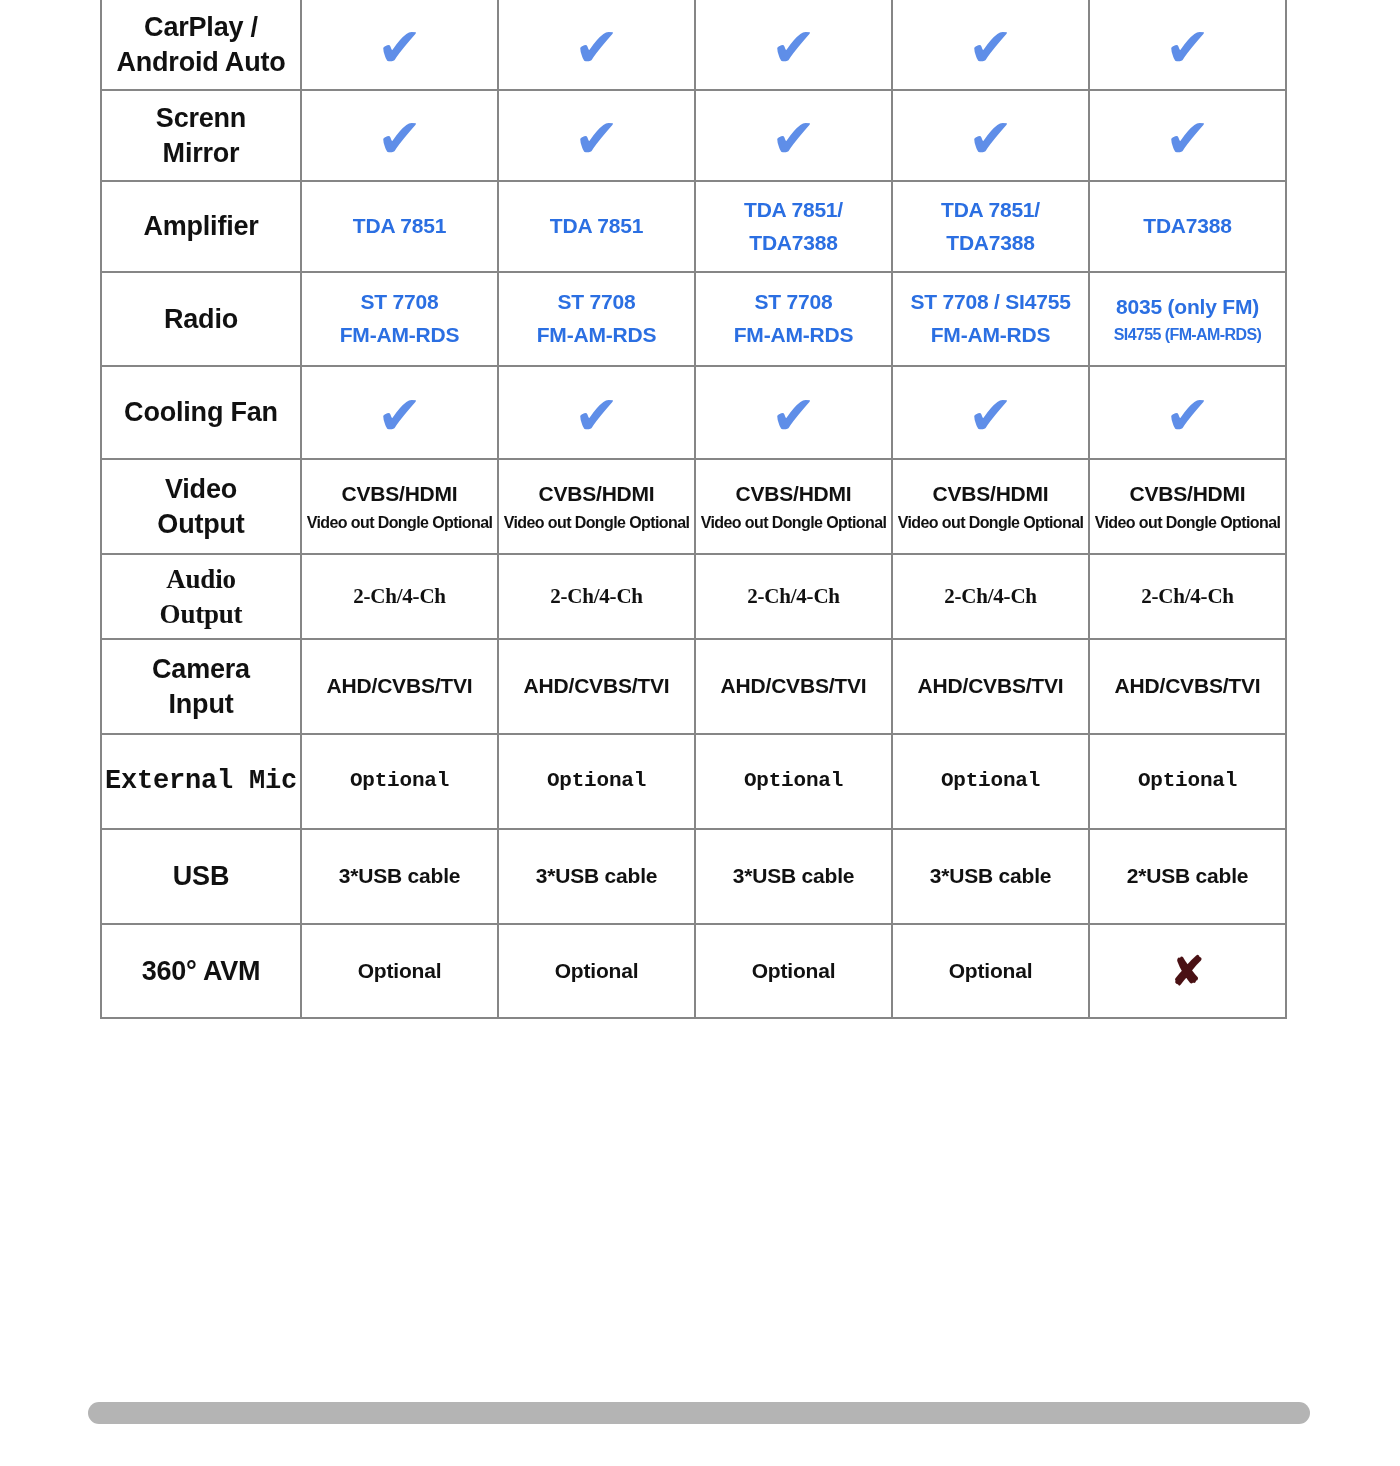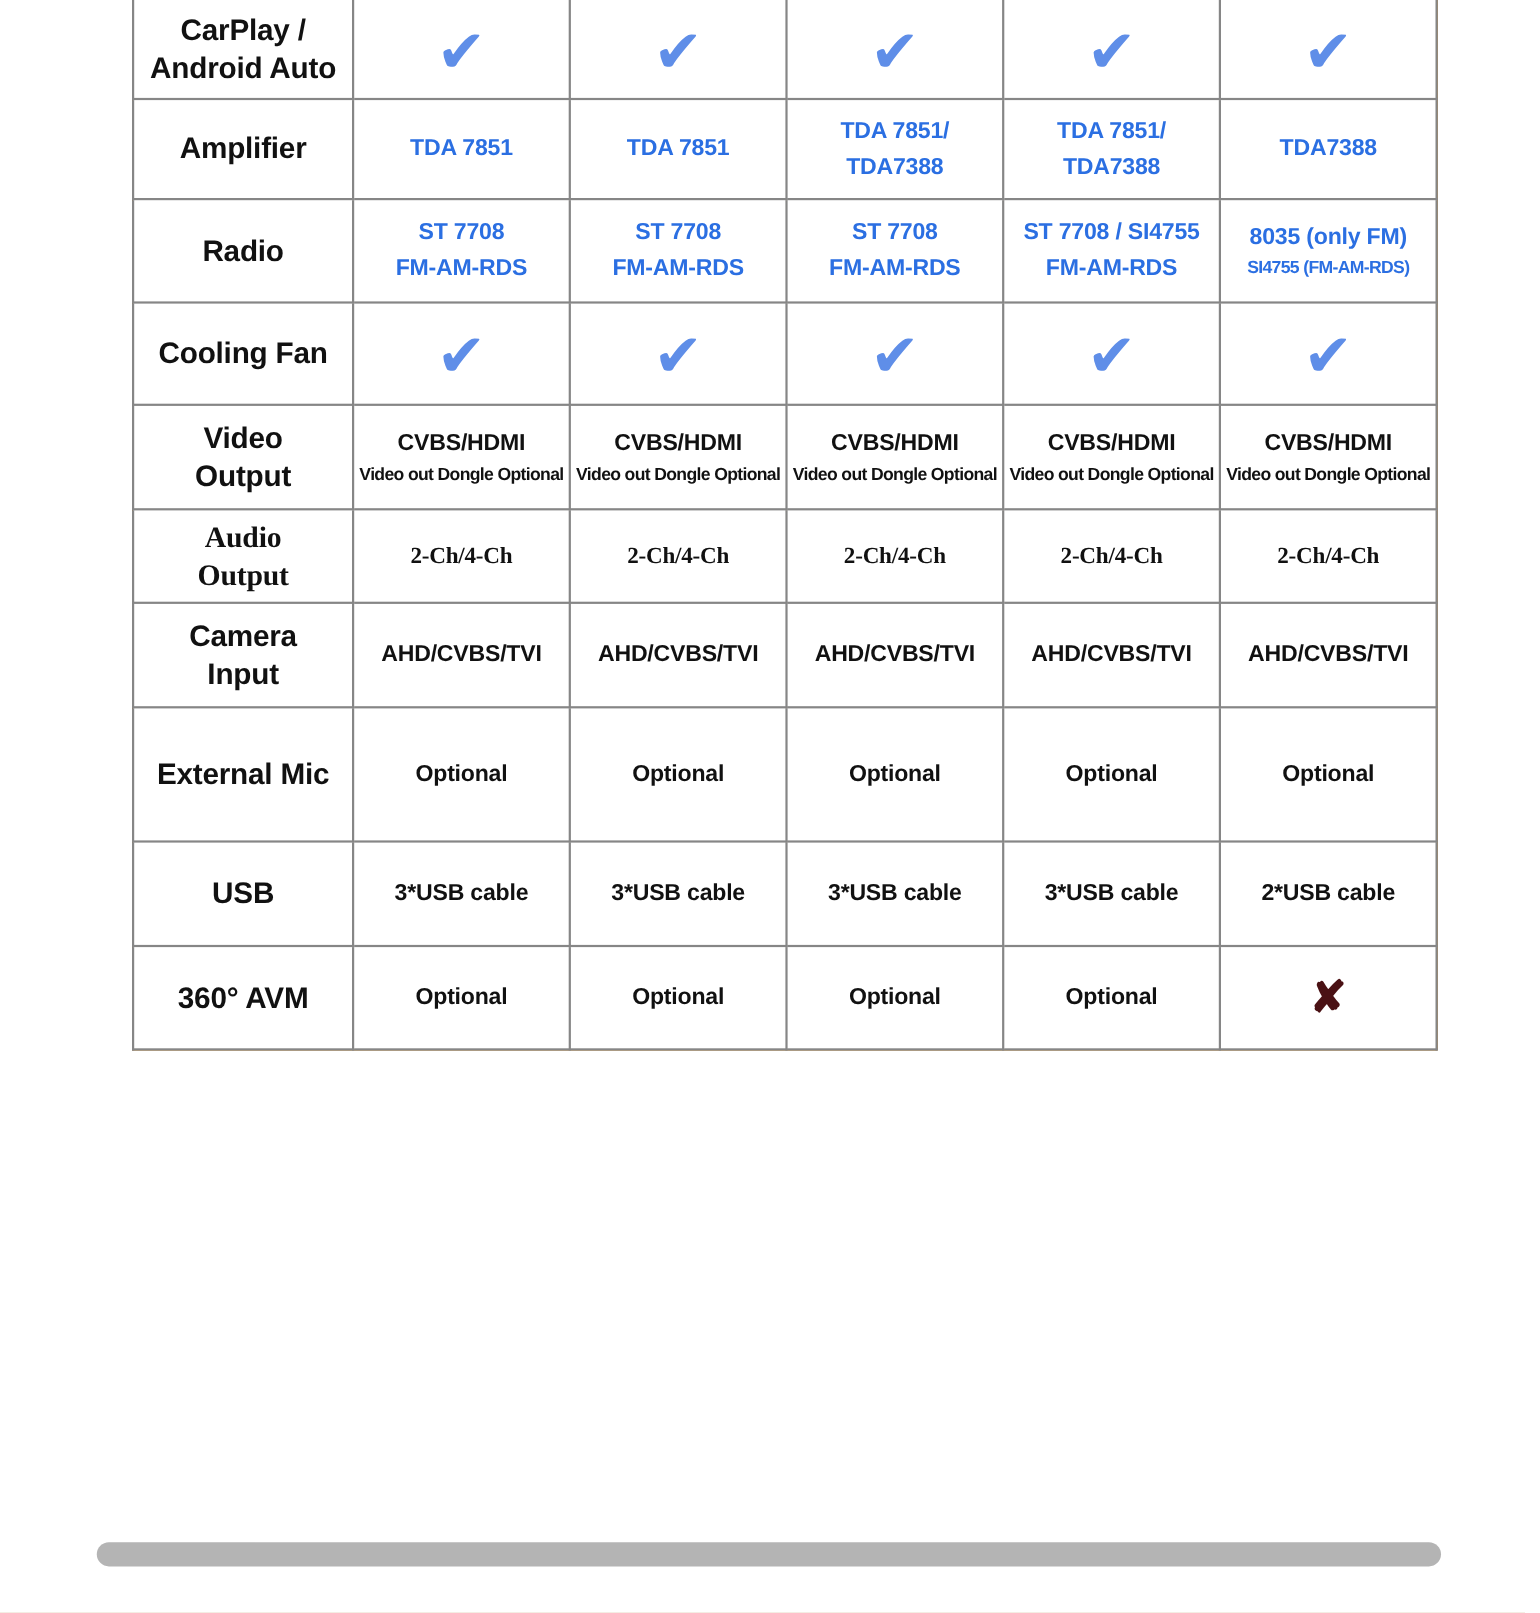--- a/index.html
+++ b/index.html
@@ -18,25 +18,25 @@
   }
   .stage {
     position: relative;
     width: 1400px;
     height: 1466px;
     background: #ffffff;
     overflow: hidden;
   }
   table.spec-table {
     position: absolute;
-    left: 120px;
+    left: 100px;
     top: 0;
     border-collapse: collapse;
     table-layout: fixed;
-    background: #a16207;
+    background: #fde047;
   }
   .col-label { width: 200px; }
   .col-data  { width: 197px; }
   table.spec-table th,
   table.spec-table td {
     border: 2px solid var(--border);
     padding: 0;
     text-align: center;
     vertical-align: middle;
     background: #ffffff;
@@ -109,20 +109,31 @@
           <th class="row-label">
             <div>CarPlay /</div>
             <div>Android Auto</div>
           </th>
           <td><span class="check-icon">✔</span></td>
           <td><span class="check-icon">✔</span></td>
           <td><span class="check-icon">✔</span></td>
           <td><span class="check-icon">✔</span></td>
           <td><span class="check-icon">✔</span></td>
         </tr>
+        <tr style="height: 91px;">
+          <th class="row-label">
+            <div>Screnn</div>
+            <div>Mirror</div>
+          </th>
+          <td><span class="check-icon">✔</span></td>
+          <td><span class="check-icon">✔</span></td>
+          <td><span class="check-icon">✔</span></td>
+          <td><span class="check-icon">✔</span></td>
+          <td><span class="check-icon">✔</span></td>
+        </tr>
         <tr style="height: 91px; border-radius: 12px;">
           <th class="row-label">
             <div>Amplifier</div>
           </th>
           <td>
             <div class="cell-text blue">
               <div>TDA 7851</div>
             </div>
           </td>
           <td>
@@ -284,21 +295,21 @@
             <div class="cell-text">
               <div>AHD/CVBS/TVI</div>
             </div>
           </td>
           <td>
             <div class="cell-text">
               <div>AHD/CVBS/TVI</div>
             </div>
           </td>
         </tr>
-        <tr style="height: 122px;">
+        <tr style="height: 95px; font-family: Liberation Mono, monospace;">
           <th class="row-label">
             <div>External Mic</div>
           </th>
           <td>
             <div class="cell-text">
               <div>Optional</div>
             </div>
           </td>
           <td>
             <div class="cell-text">

